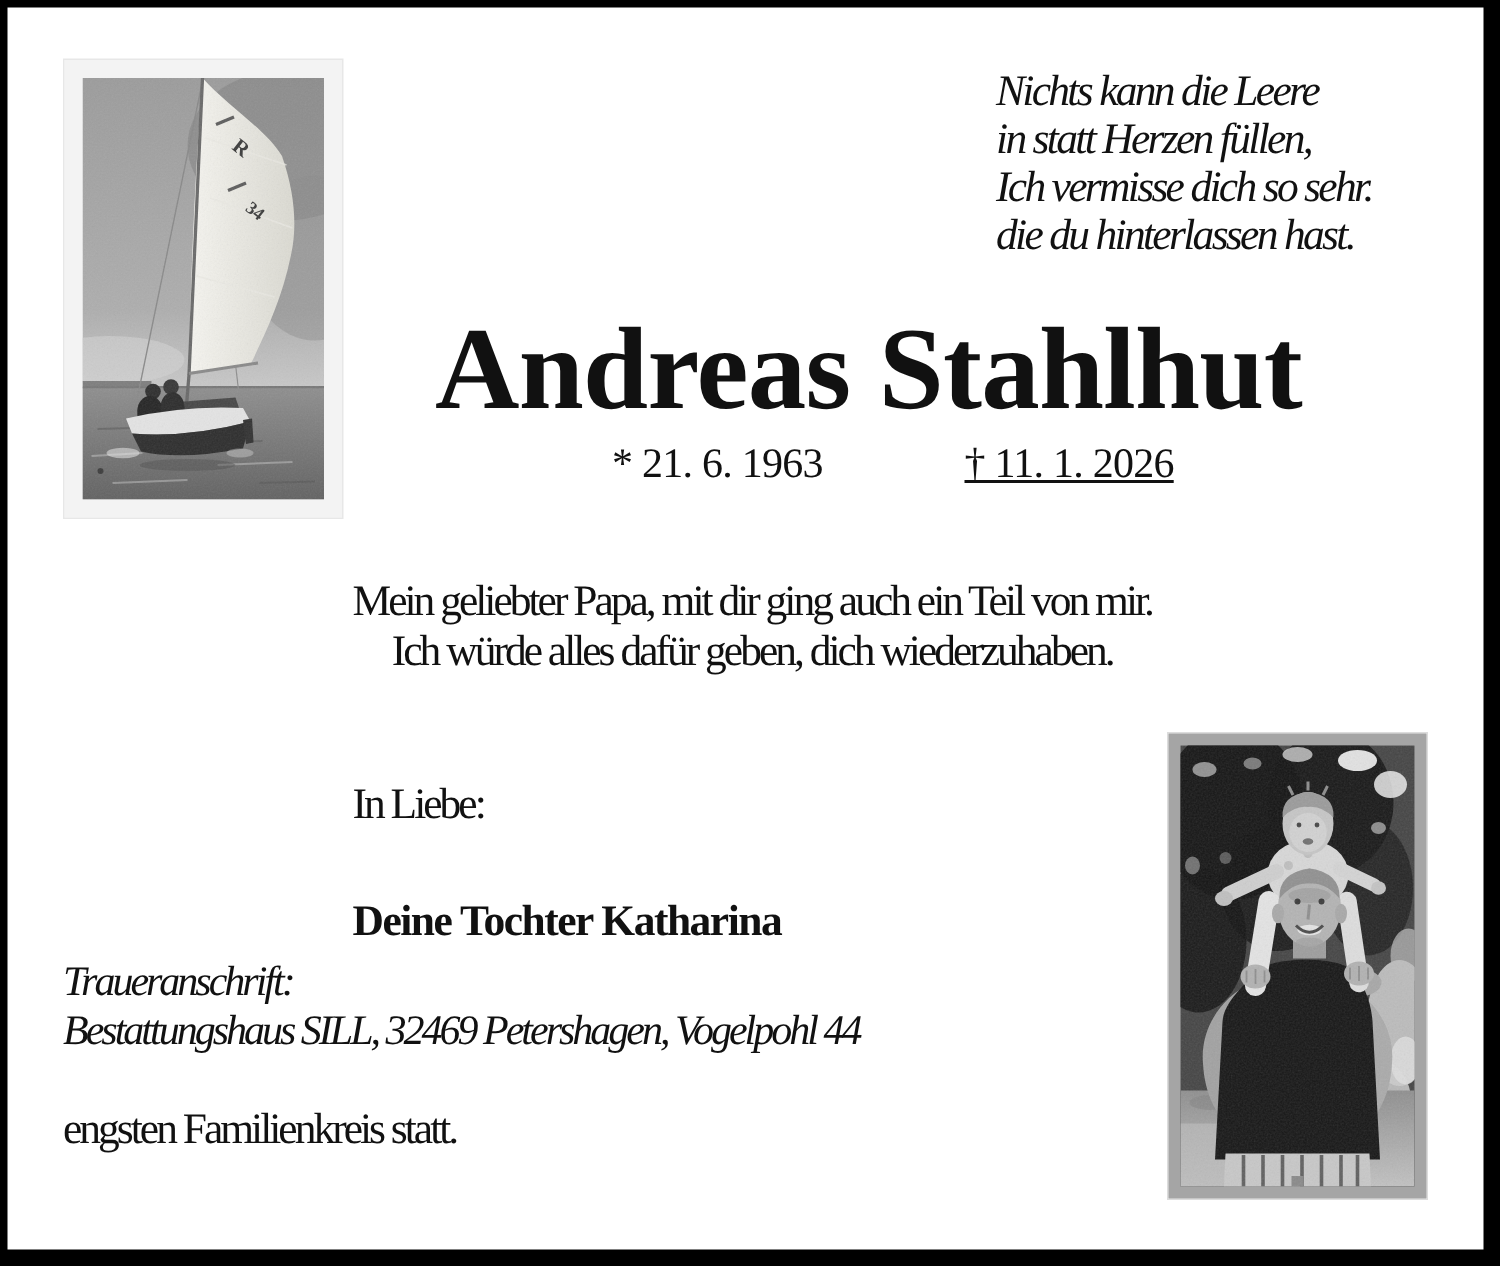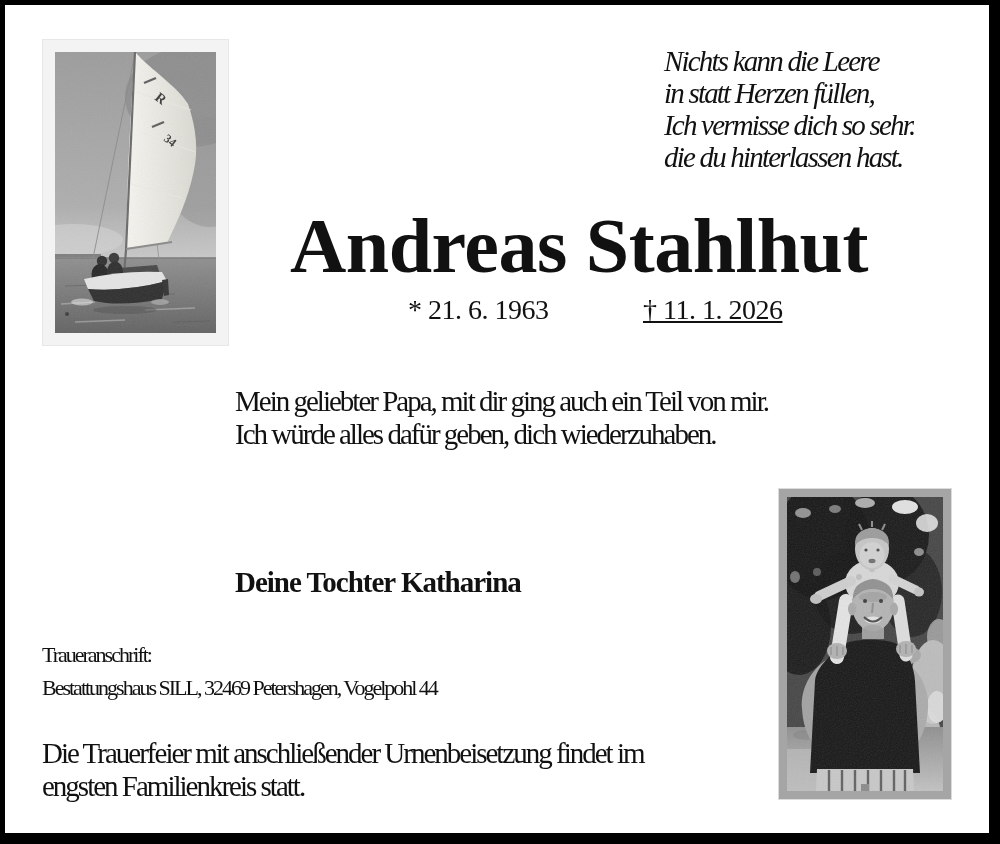--- a/index.html
+++ b/index.html
@@ -29,24 +29,24 @@
     position:absolute;left:652px;top:45px;font-style:italic;font-size:29px;line-height:32px;
     letter-spacing:-1.8px;white-space:nowrap;margin-left:12px;
   }
   .name{
     position:absolute;left:290px;top:207px;width:612px;margin:0;text-align:left;
     font-size:78px;font-weight:bold;line-height:1;white-space:nowrap;letter-spacing:-0.5px;
   }
   .date{position:absolute;top:295px;font-size:28px;line-height:30px;letter-spacing:-0.5px;white-space:nowrap;}
   .date-birth{left:408px;}
   .date-death{left:643px;text-decoration:underline;}
-  .message{position:absolute;left:235px;top:385px;font-size:29px;line-height:33px;letter-spacing:-2px;white-space:nowrap;}
+  .message{position:absolute;left:235px;top:385px;font-size:29px;line-height:33px;letter-spacing:-2px;white-space:nowrap;text-align:center;}
   .farewell{position:absolute;left:235px;top:520px;font-size:29px;line-height:32px;letter-spacing:-2px;white-space:nowrap;}
   .farewell-signature{font-weight:bold;letter-spacing:-1px;margin-top:46px;}
-  .address{position:absolute;left:42px;top:638px;font-size:22px;line-height:33px;letter-spacing:-2px;white-space:nowrap;}
+  .address{position:absolute;left:42px;top:638px;font-size:28px;line-height:33px;letter-spacing:-2px;white-space:nowrap;font-style:italic;}
   .ceremony{position:absolute;left:42px;top:737px;font-size:29px;line-height:33px;letter-spacing:-2px;white-space:nowrap;}
 </style>
 </head>
 <body>
 
 <div class="page">
 
   <div class="frame frame-top"></div>
   <div class="frame frame-left"></div>
   <div class="frame frame-right"></div>
@@ -140,30 +140,30 @@
   <h1 class="name">Andreas Stahlhut</h1>
   <span class="date date-birth">* 21. 6. 1963</span>
   <span class="date date-death">† 11. 1. 2026</span>
 
   <div class="message">
     <div>Mein geliebter Papa, mit dir ging auch ein Teil von mir.</div>
     <div>Ich würde alles dafür geben, dich wiederzuhaben.</div>
   </div>
 
   <div class="farewell">
+    <div>In Liebe:</div>
     <div class="farewell-signature">Deine Tochter Katharina</div>
   </div>
 
   <div class="address">
     <div>Traueranschrift:</div>
     <div>Bestattungshaus SILL, 32469 Petershagen, Vogelpohl 44</div>
   </div>
 
   <div class="ceremony">
-    <div>Die Trauerfeier mit anschließender Urnenbeisetzung findet im</div>
     <div>engsten Familienkreis statt.</div>
   </div>
 
   <figure class="photo-father">
     <svg viewBox="0 0 156 294" xmlns="http://www.w3.org/2000/svg">
       <defs>
         <linearGradient id="fg-grass" x1="0" y1="0" x2="0" y2="1">
           <stop offset="0" stop-color="#8f8f8f"></stop>
             <stop offset="1" stop-color="#c2c2c2"></stop>
         </linearGradient>

